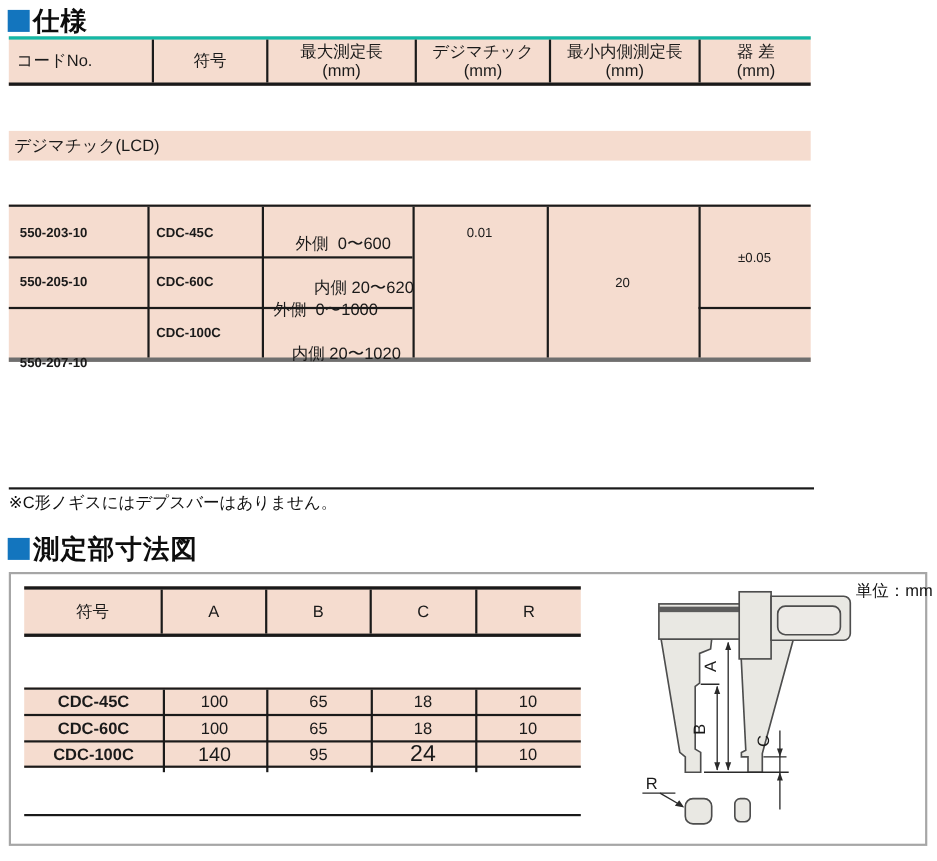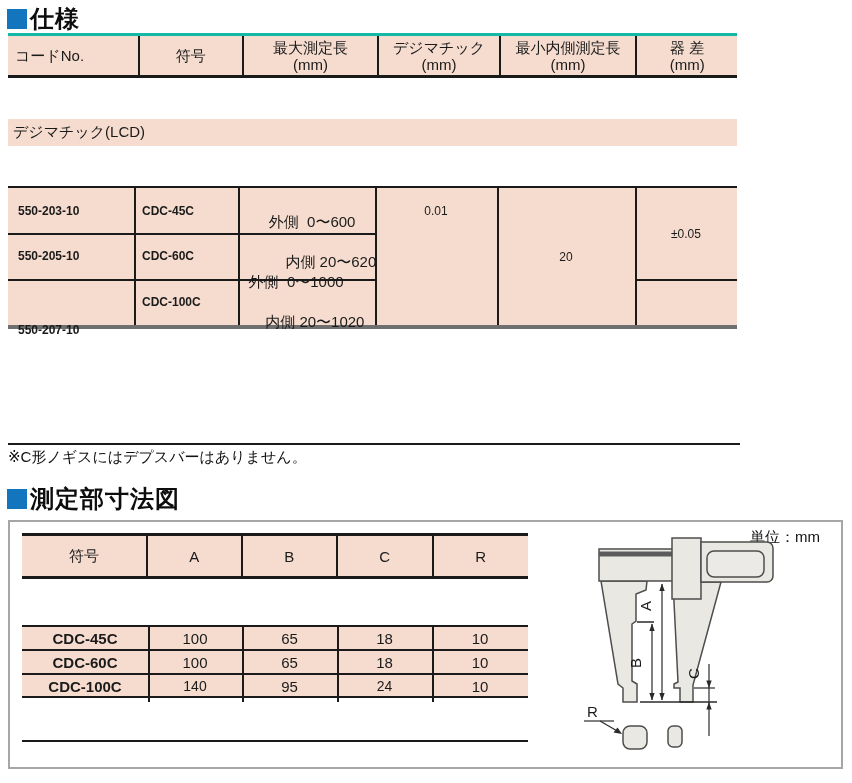--- a/index.html
+++ b/index.html
@@ -21,21 +21,21 @@
   .vline{background:#1a1a1a;width:2px;}
   .hline{background:#1a1a1a;height:2px;}
   .range{display:flex;align-items:center;justify-content:center;}
   .range span{white-space:pre;text-align:left;font-size:15px;line-height:20px;}
   .num{font-size:12px;}
   .t2-header{display:flex;border-top:3px solid #1a1a1a;border-bottom:3px solid #1a1a1a;}
   .t2-header .hc{display:flex;align-items:center;justify-content:center;font-size:15px;
                  border-right:2px solid #1a1a1a;}
   .t2-header .hc:last-child{border-right:none;}
   .note{font-size:15px;color:#111;}
-  .unit{font-size:15px;color:#111;}
+  .unit{font-size:15px;color:#111;margin-left:28px;}
   svg text{font-family:"Liberation Sans","DejaVu Sans",sans-serif;font-size:15px;fill:#1a1a1a;}
 </style>
 </head>
 <body>
 
 <div class="page">
 
   <div class="abs sec-title" style="left:7px;top:3px;">
     <span class="sq"></span>
     <span class="tt">仕様</span>
@@ -134,23 +134,23 @@
   <div class="abs cell cc" style="left:337px;top:627px;width:95px;height:22px;font-size:15px;">18</div>
   <div class="abs cell cc" style="left:432px;top:627px;width:96px;height:22px;font-size:15px;">10</div>
 
   <div class="abs cell cc bold" style="left:22px;top:651px;width:126px;height:22px;font-size:15px;">CDC-60C</div>
   <div class="abs cell cc" style="left:148px;top:651px;width:94px;height:22px;font-size:15px;">100</div>
   <div class="abs cell cc" style="left:242px;top:651px;width:95px;height:22px;font-size:15px;">65</div>
   <div class="abs cell cc" style="left:337px;top:651px;width:95px;height:22px;font-size:15px;">18</div>
   <div class="abs cell cc" style="left:432px;top:651px;width:96px;height:22px;font-size:15px;">10</div>
 
   <div class="abs cell cc bold" style="left:22px;top:675px;width:126px;height:22px;font-size:15px;">CDC-100C</div>
-  <div class="abs cell cc" style="left:148px;top:675px;width:94px;height:22px;font-size:14px;">140</div>
+  <div class="abs cell cc" style="left:148px;top:675px;width:94px;height:22px;font-size:18px;">140</div>
   <div class="abs cell cc" style="left:242px;top:675px;width:95px;height:22px;font-size:15px;">95</div>
-  <div class="abs cell cc" style="left:337px;top:675px;width:95px;height:22px;font-size:14px;">24</div>
+  <div class="abs cell cc" style="left:337px;top:675px;width:95px;height:22px;font-size:21px;">24</div>
   <div class="abs cell cc" style="left:432px;top:675px;width:96px;height:22px;font-size:15px;">10</div>
 
   <div class="abs hline" style="left:22px;top:740px;width:506px;"></div>
 
   <div class="abs unit" style="left:750px;top:528px;">単位：mm</div>
 
   <svg class="abs" style="left:553px;top:520px;" width="292" height="246" viewBox="553 520 292 246">
 
     <path d="M601,581 L647,581 L646,590 L636,594 L636,621 L632,624 L632,681 L637,684 L637,702 L623,702 L623,688 L618,684 Z" fill="#E9E8E3" stroke="#4D4D4D" stroke-width="1.5"></path>
     <path d="M673,582 L721,582 L693,685 L693,702 L680,702 L680,688 L674,688 L674,684 L678,682 Z" fill="#E9E8E3" stroke="#4D4D4D" stroke-width="1.5"></path>

